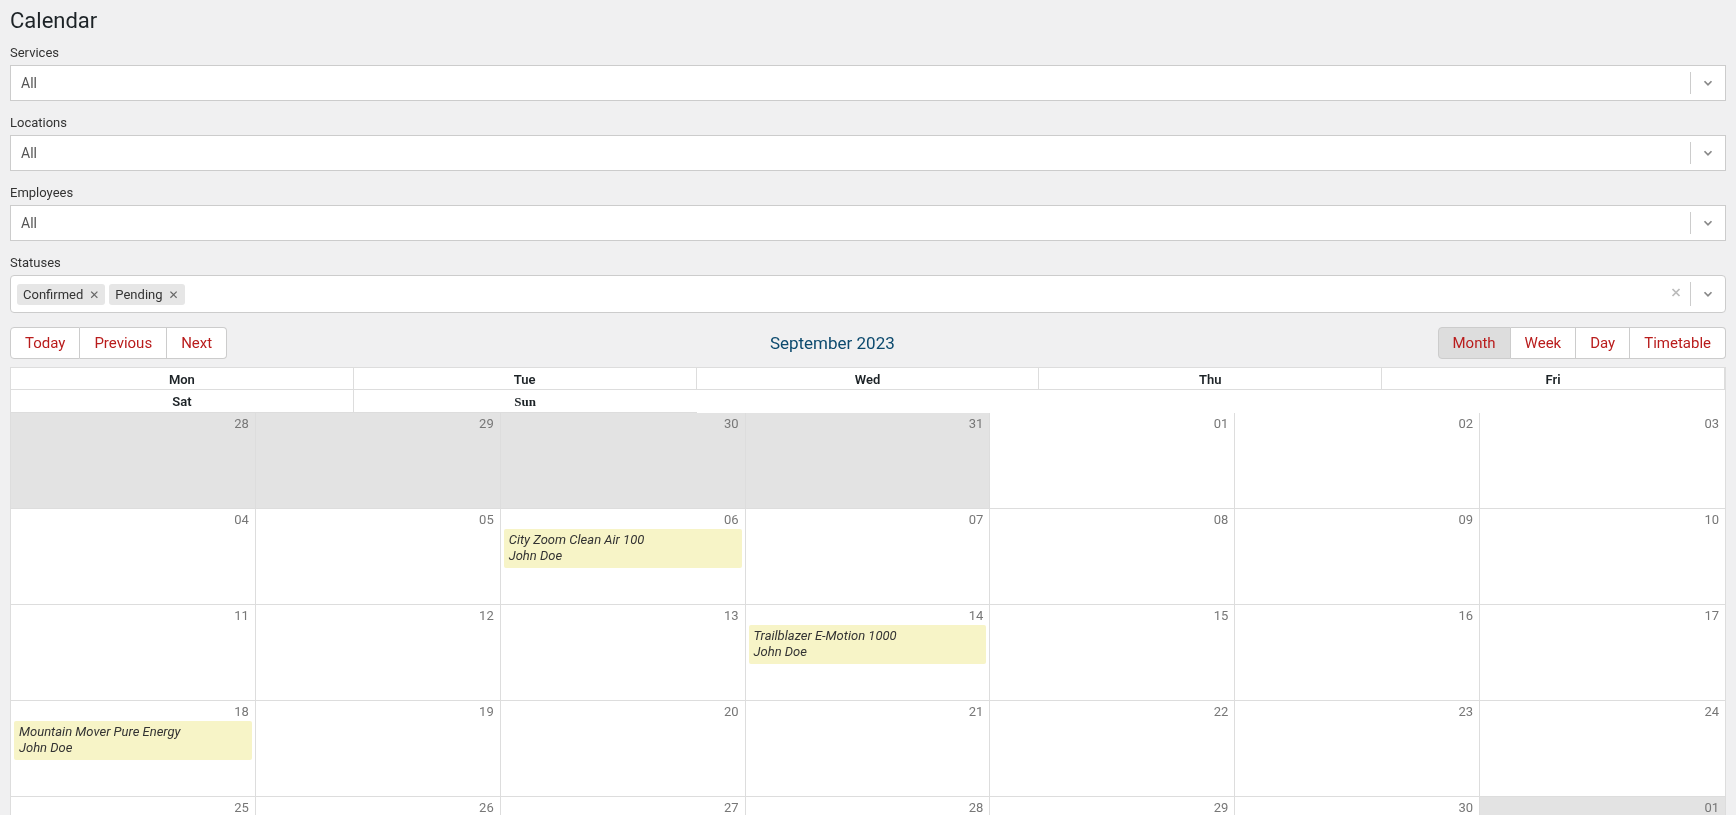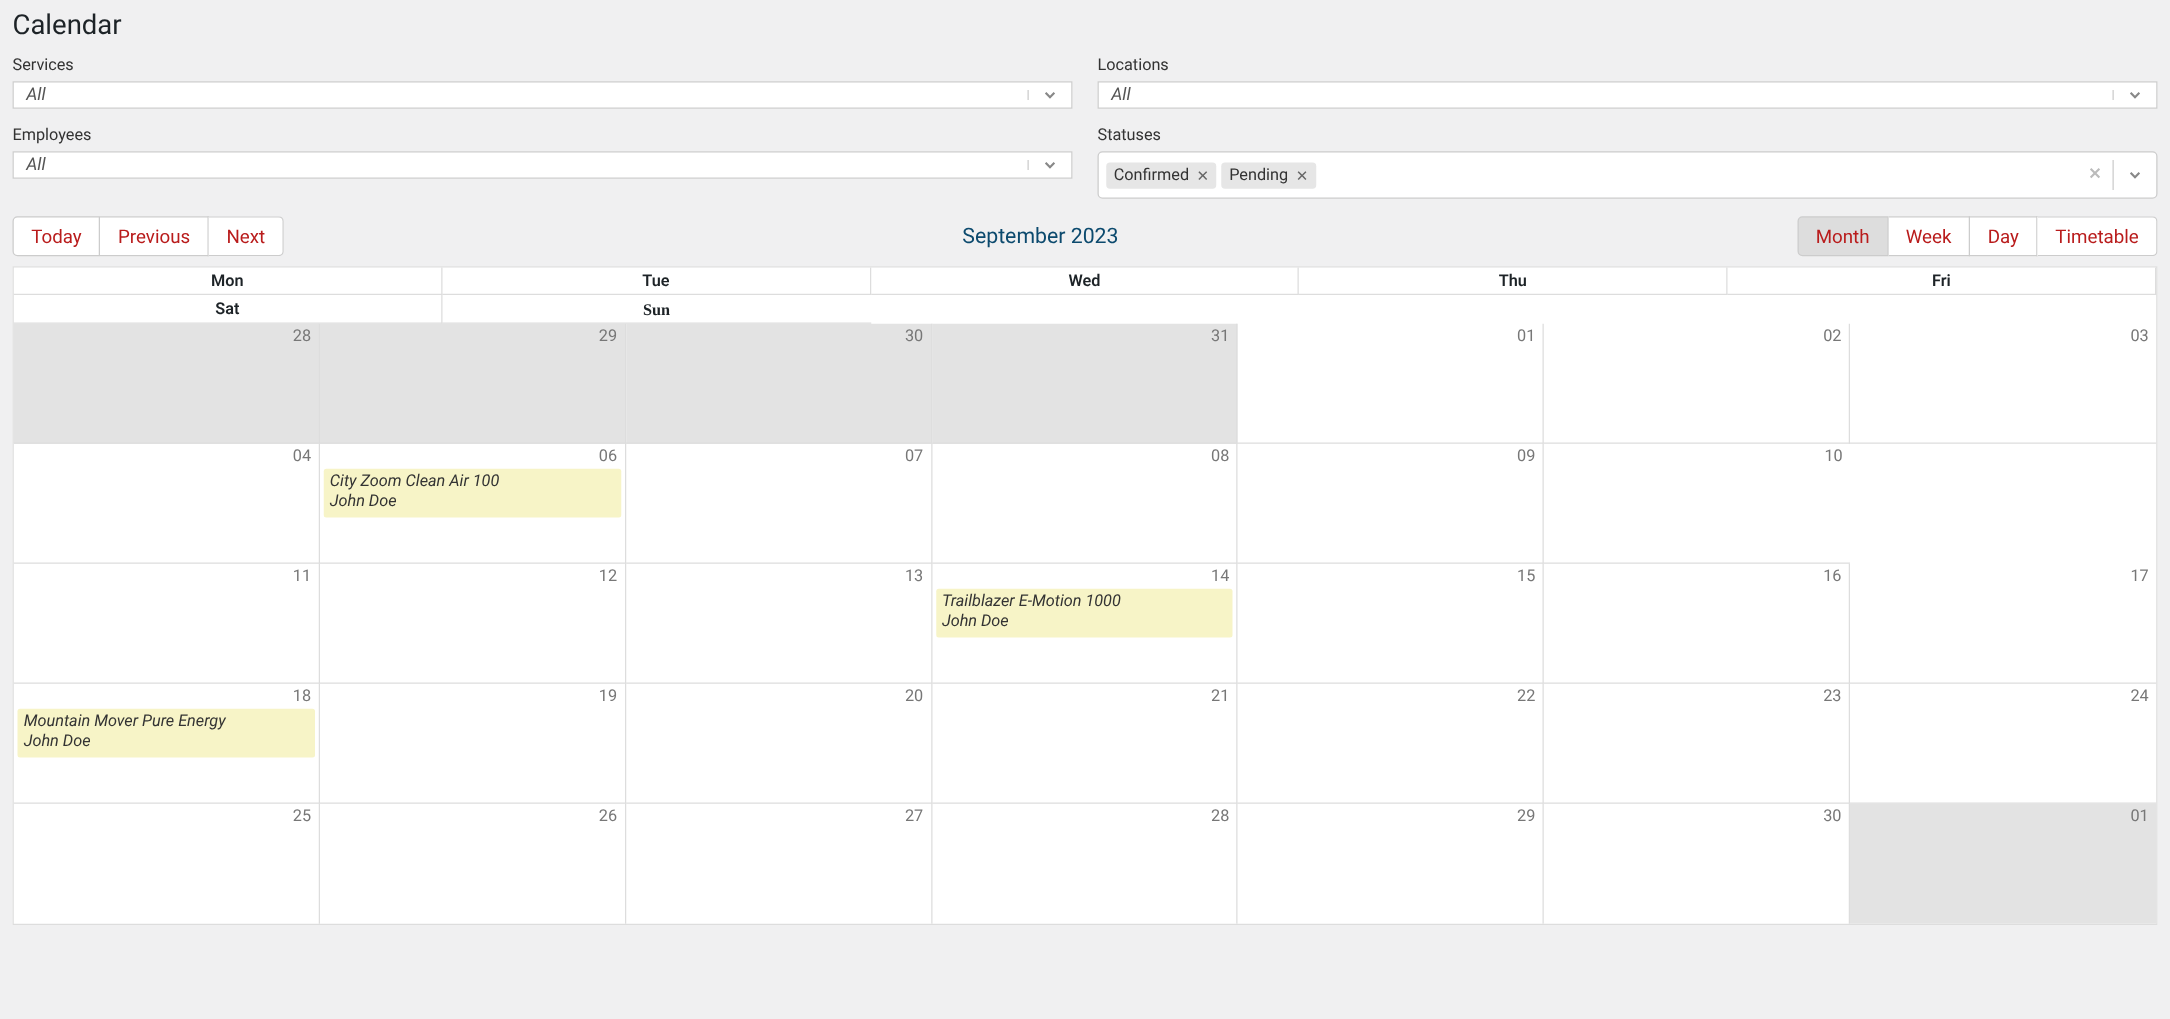--- a/index.html
+++ b/index.html
@@ -9,43 +9,42 @@
     color: #1d2327;
     padding: 8px 10px;
   }
   h1.page-title {
     font-size: 22px;
     font-weight: 400;
     margin-bottom: 12px;
   }
   .filters {
     display: grid;
-    grid-template-columns: 1fr 1fr;
+    grid-template-columns: 1fr;
     column-gap: 20px;
     row-gap: 14px;
     margin-bottom: 14px;
   }
   .filter-group { display: flex; flex-direction: column; }
   .filter-label {
     font-size: 13px;
     color: #333;
     margin-bottom: 5px;
   }
   .select-box {
     background: #fff;
     border: 1px solid #ccc;
     border-radius: 0;
-    height: 22px;
+    height: 36px;
     display: flex;
     align-items: center;
     position: relative;
     padding: 0 40px 0 10px;
     font-size: 14px;
     color: #555;
-    font-style: italic;
   }
   .select-divider {
     position: absolute;
     right: 34px;
     top: 6px;
     bottom: 6px;
     width: 1px;
     background: #ccc;
   }
   .select-chevron {
@@ -287,20 +286,23 @@
         </div>
         <div class="day-cell">
           <span class="day-num">03</span>
         </div>
       </div>
       <div class="week-row">
         <div class="day-cell">
           <span class="day-num">04</span>
         </div>
         <div class="day-cell">
+          <span class="day-num">05</span>
+        </div>
+        <div class="day-cell">
           <span class="day-num">06</span>
           <div class="event">
             <div>City Zoom Clean Air 100</div>
             <div>John Doe</div>
           </div>
         </div>
         <div class="day-cell">
           <span class="day-num">07</span>
         </div>
         <div class="day-cell">

